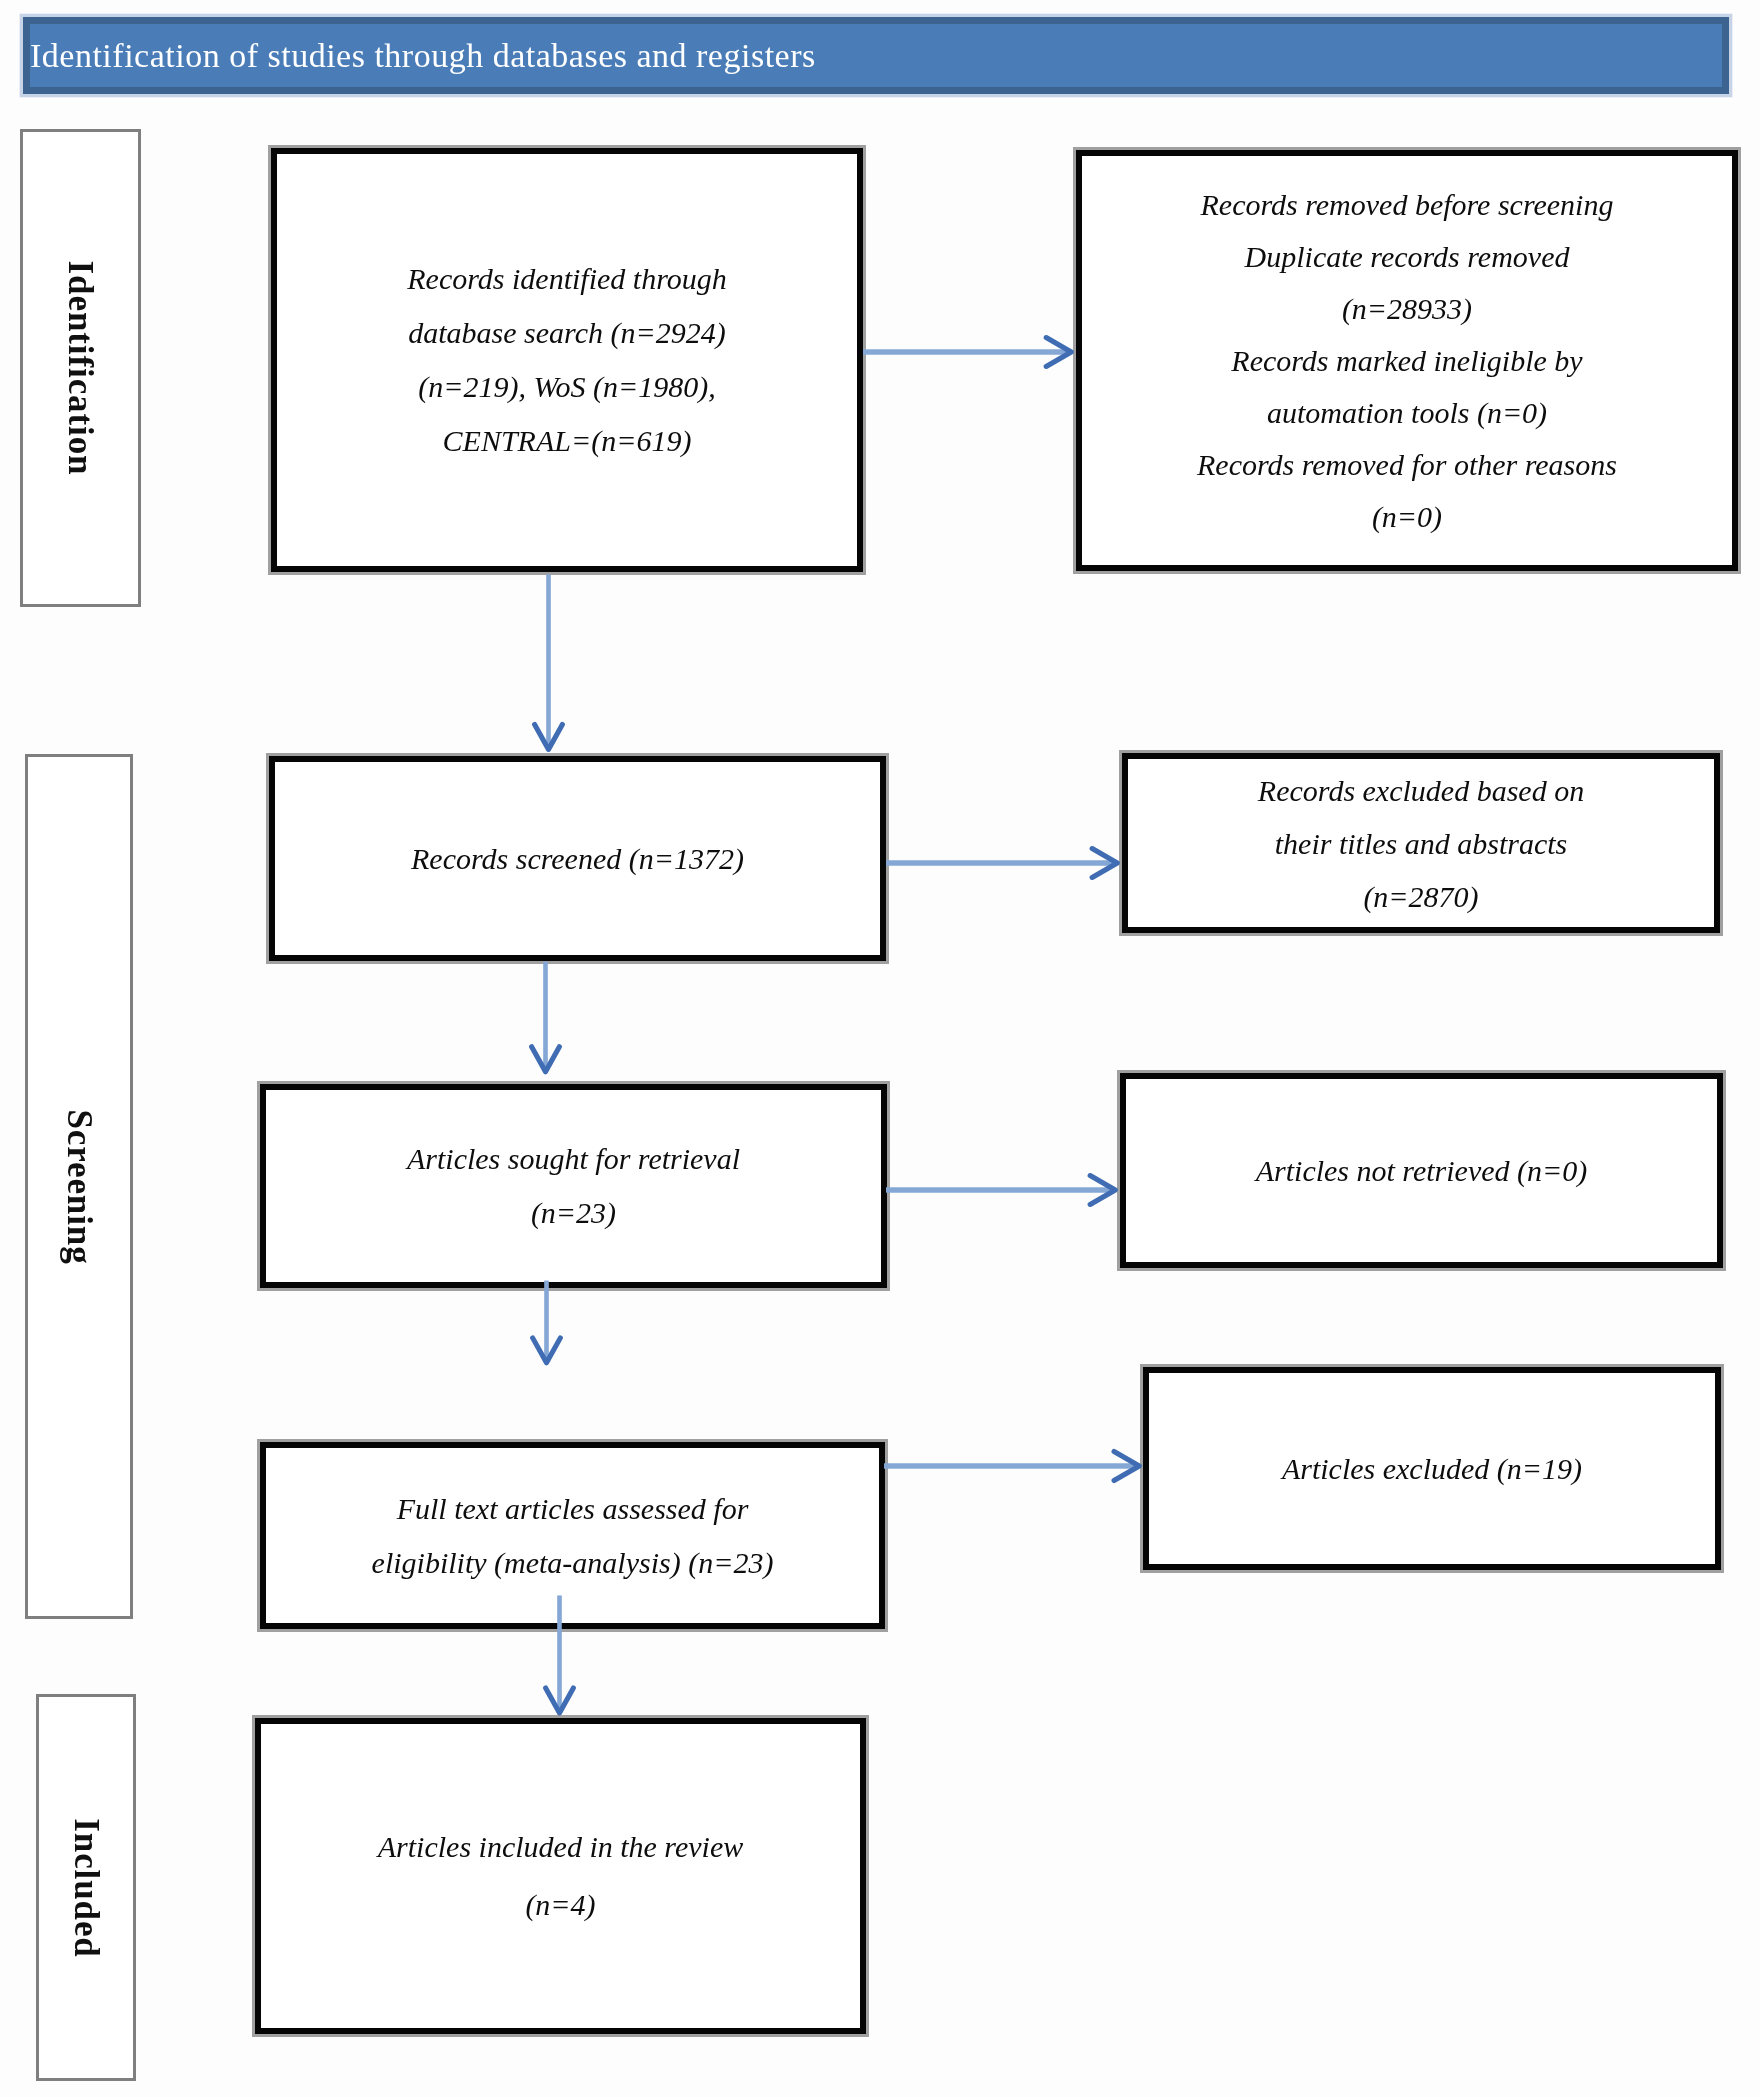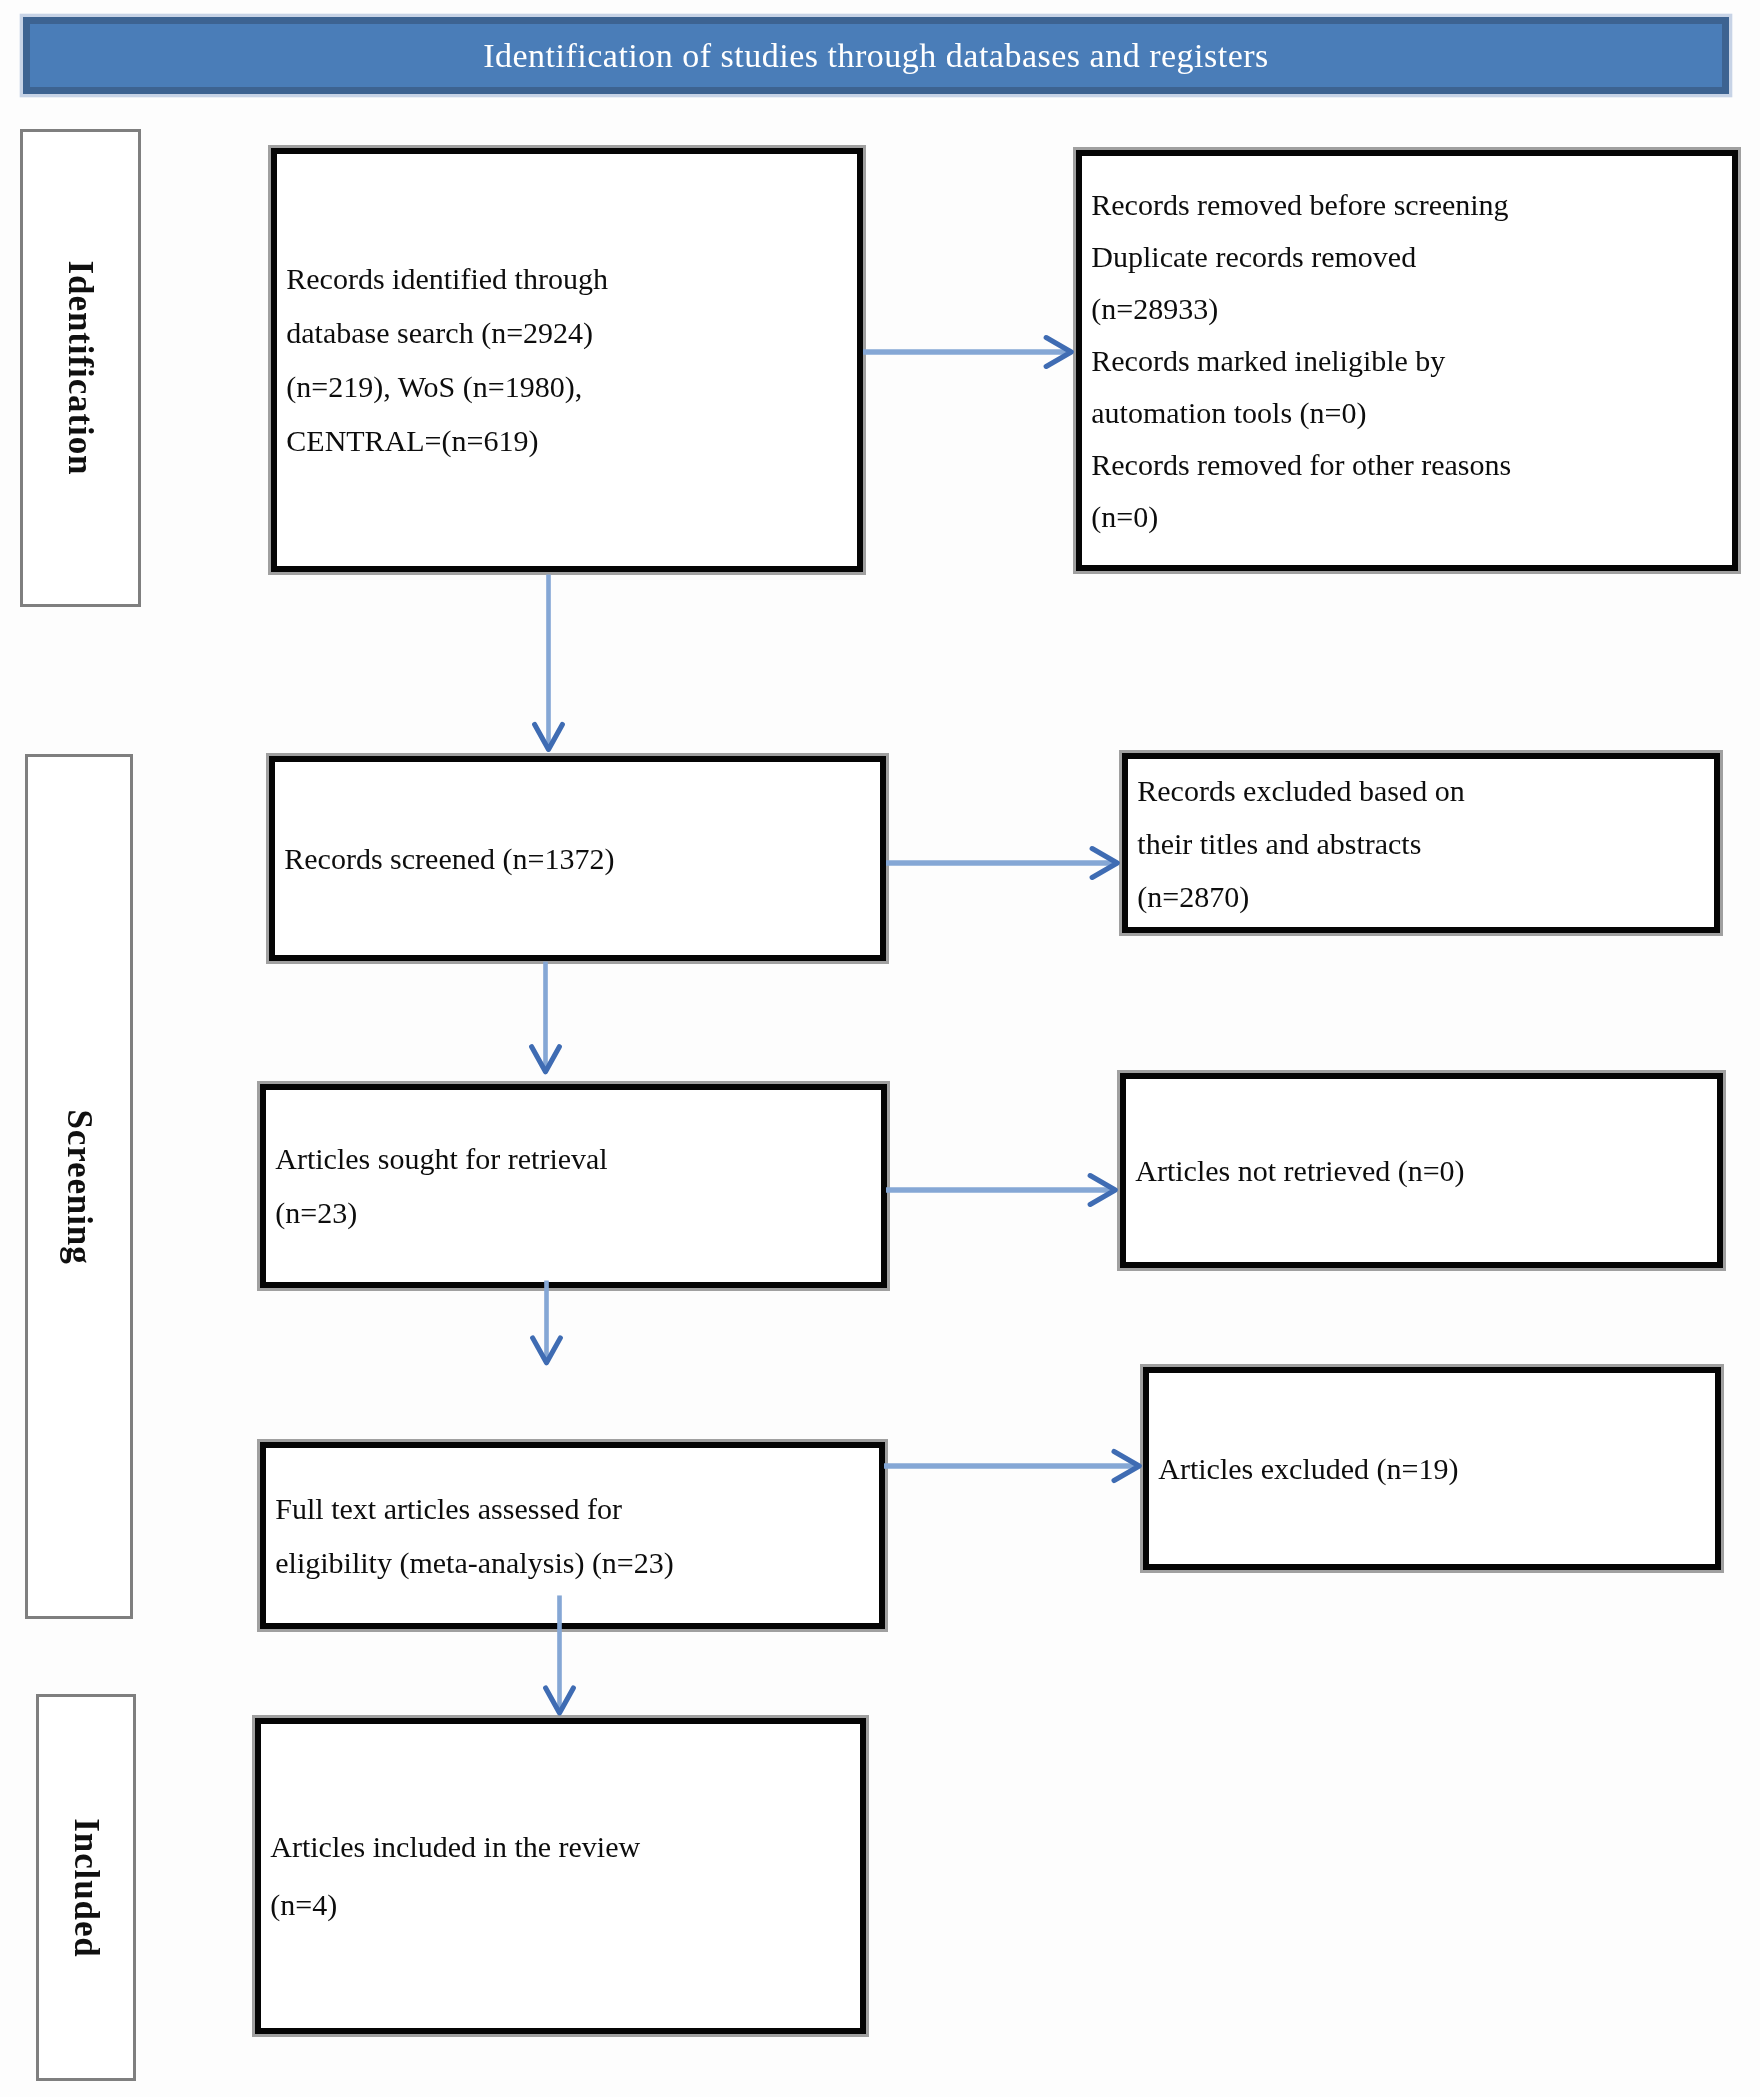--- a/index.html
+++ b/index.html
@@ -14,21 +14,21 @@
   }
   
   #banner{
     position:absolute;
     left:23px; top:17px;
     width:1706px; height:77px;
     box-sizing:border-box;
     background:#4a7db8;
     border:7.5px solid #3d6391;
     box-shadow:0 0 0 3.3px #c7d3e6;
-    display:flex; align-items:center; justify-content:center;
+    display:flex; align-items:center; justify-content:flex-start;
   }
   #banner .btext{
     color:#ffffff;
     font-size:34px;
     letter-spacing:0.5px;
     white-space:nowrap;
   }
   
   .sbox{
     position:absolute;
@@ -46,26 +46,27 @@
     color:#101010;
   }
   
   .nbox{
     position:absolute;
     box-sizing:border-box;
     background:#ffffff;
     border:6px solid #050505;
     outline:3.3px solid #a0a0a0;
     display:flex; flex-direction:column;
-    align-items:flex-start; justify-content:center;
+    align-items:center; justify-content:center;
     text-align:center;
     font-size:30px;
     line-height:54px;
     color:#0d0d0d;
     padding:0 9.3px;
+    font-style:italic;
   }
   .nbox .line{white-space:nowrap;}
   
   svg.arrow{position:absolute;overflow:visible;}
   .aline{stroke:#85a7d5;fill:none;}
   .ahead{stroke:#3f6cb3;fill:none;stroke-linecap:round;stroke-linejoin:round;}
 </style>
 </head>
 <body>
 

